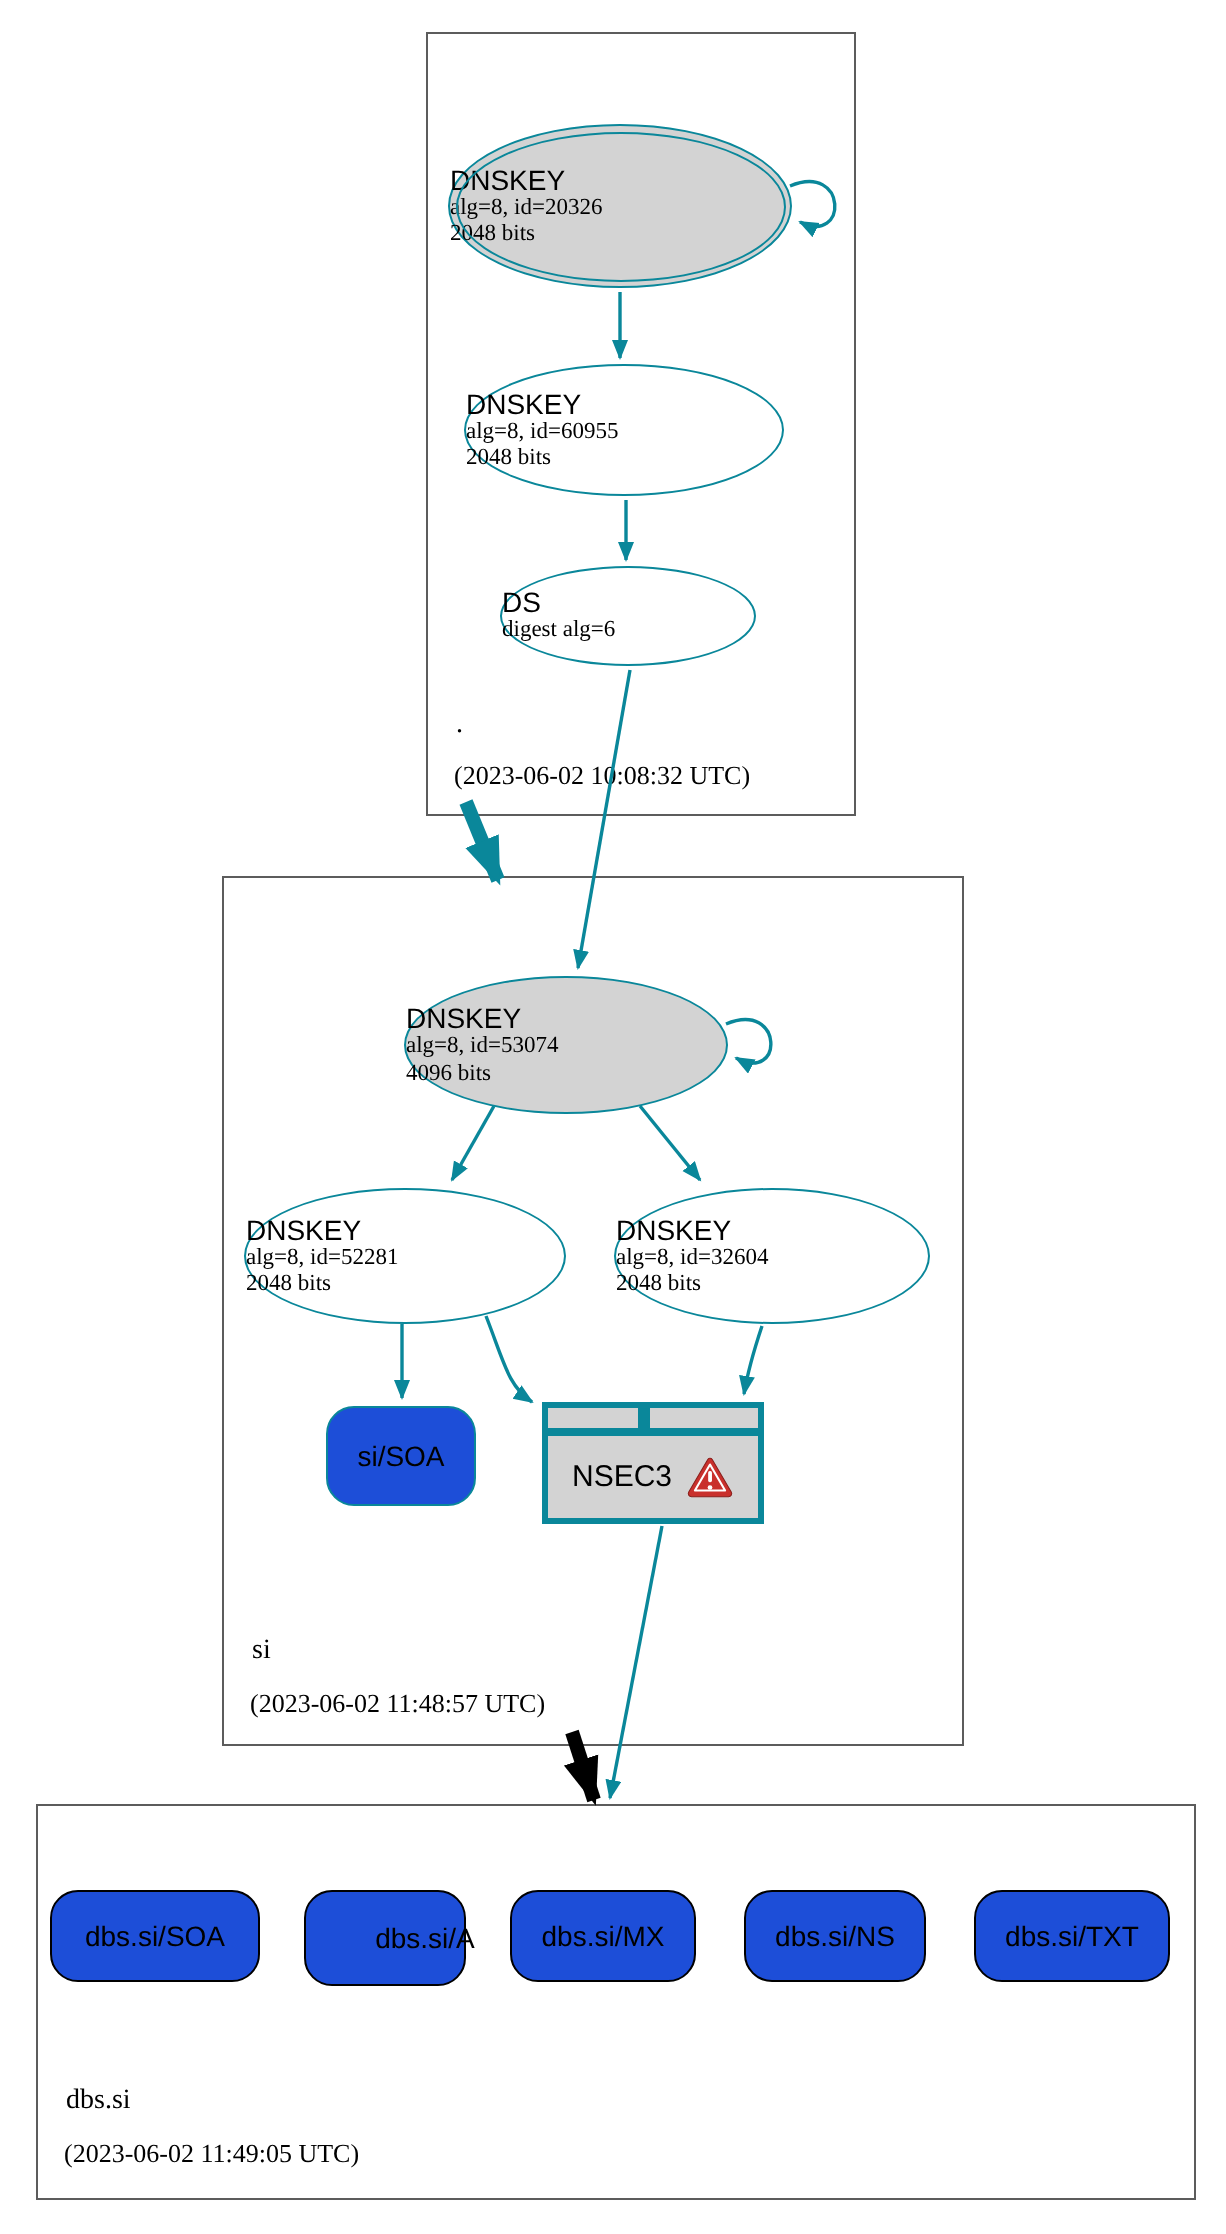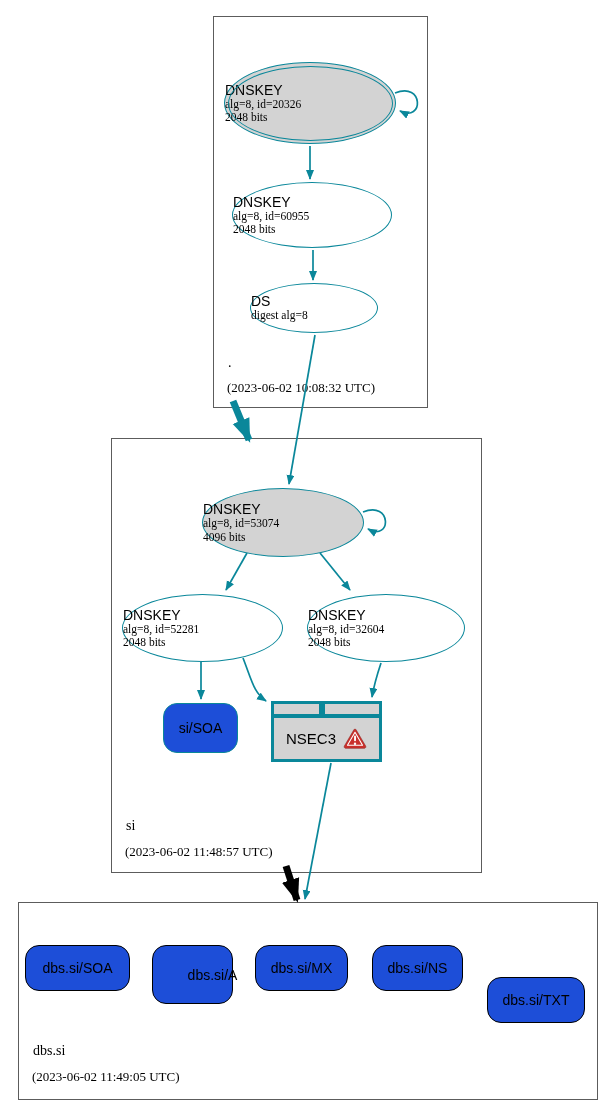--- a/index.html
+++ b/index.html
@@ -120,21 +120,21 @@
   </div>
 
   <div class="node ellipse" style="left:232px;top:182px;width:160px;height:66px;">
     <div class="n-title">DNSKEY</div>
     <div class="n-attr">alg=8, id=60955</div>
     <div class="n-attr">2048 bits</div>
   </div>
 
   <div class="node ellipse" style="left:250px;top:283px;width:128px;height:50px;">
     <div class="n-title">DS</div>
-    <div class="n-attr">digest alg=8</div>
+    <div class="n-attr">digest alg=6</div>
   </div>
 
   <div class="node ellipse keyfill" style="left:202px;top:488px;width:162px;height:69px;">
     <div class="n-title">DNSKEY</div>
     <div class="n-attr">alg=8, id=53074</div>
     <div class="n-attr">4096 bits</div>
   </div>
 
   <div class="node ellipse" style="left:122px;top:594px;width:161px;height:68px;">
     <div class="n-title">DNSKEY</div>
@@ -162,26 +162,26 @@
         <path d="M18 6.5 L29.5 26.3 H6.5 z" fill="none" stroke="#ffffff" stroke-width="1.6" stroke-linejoin="round"></path>
         <rect x="16.6" y="11.5" width="2.9" height="8.5" rx="1.3" fill="#ffffff"></rect>
         <circle cx="18" cy="24" r="1.8" fill="#ffffff"></circle>
       </svg>
     </div>
   </div>
 
   <div class="rrset insecure" style="left:25px;top:945px;width:105px;height:46px;">
     <span>dbs.si/SOA</span>
   </div>
-  <div class="rrset insecure" style="left:152px;top:945px;width:81px;height:59px;padding-left:40px;">
+  <div class="rrset insecure" style="left:152px;top:945px;width:81px;height:48px;padding-left:40px;">
     <span>dbs.si/A</span>
   </div>
   <div class="rrset insecure" style="left:255px;top:945px;width:93px;height:46px;">
     <span>dbs.si/MX</span>
   </div>
   <div class="rrset insecure" style="left:372px;top:945px;width:91px;height:46px;">
     <span>dbs.si/NS</span>
   </div>
-  <div class="rrset insecure" style="left:487px;top:945px;width:98px;height:46px;margin-top:32px;">
+  <div class="rrset insecure" style="left:487px;top:945px;width:98px;height:46px;">
     <span>dbs.si/TXT</span>
   </div>
 
 </div>
 
 </body></html>

